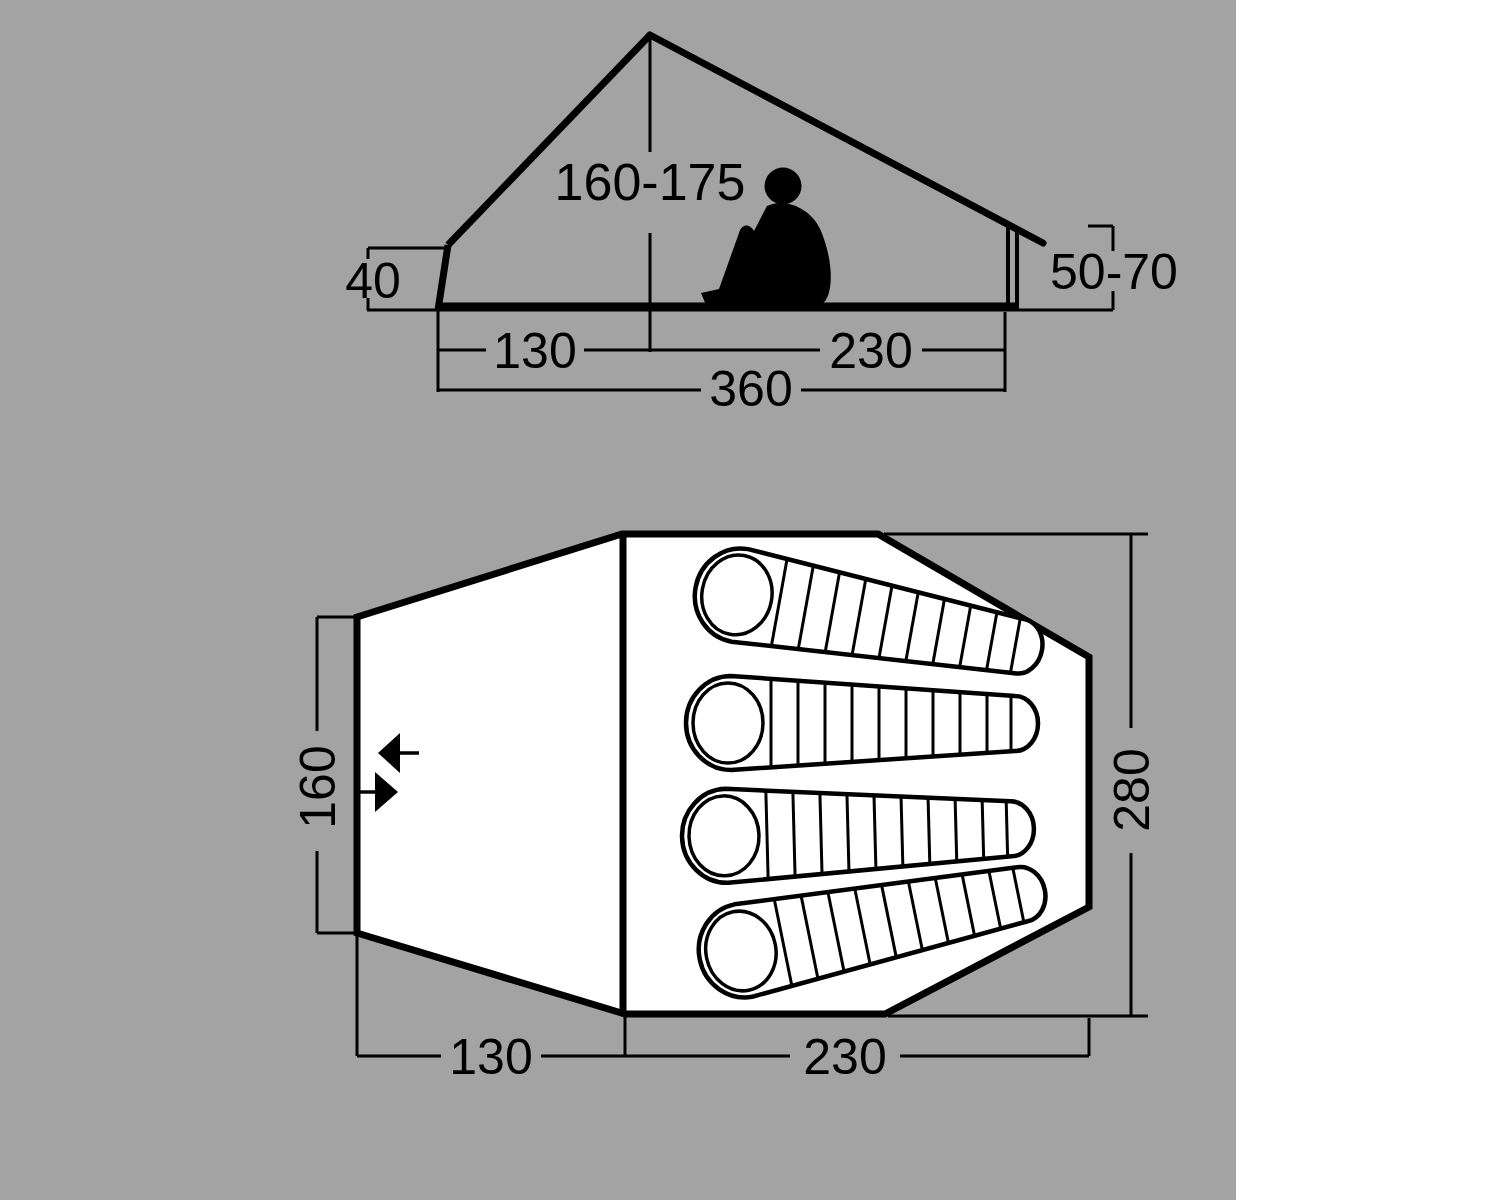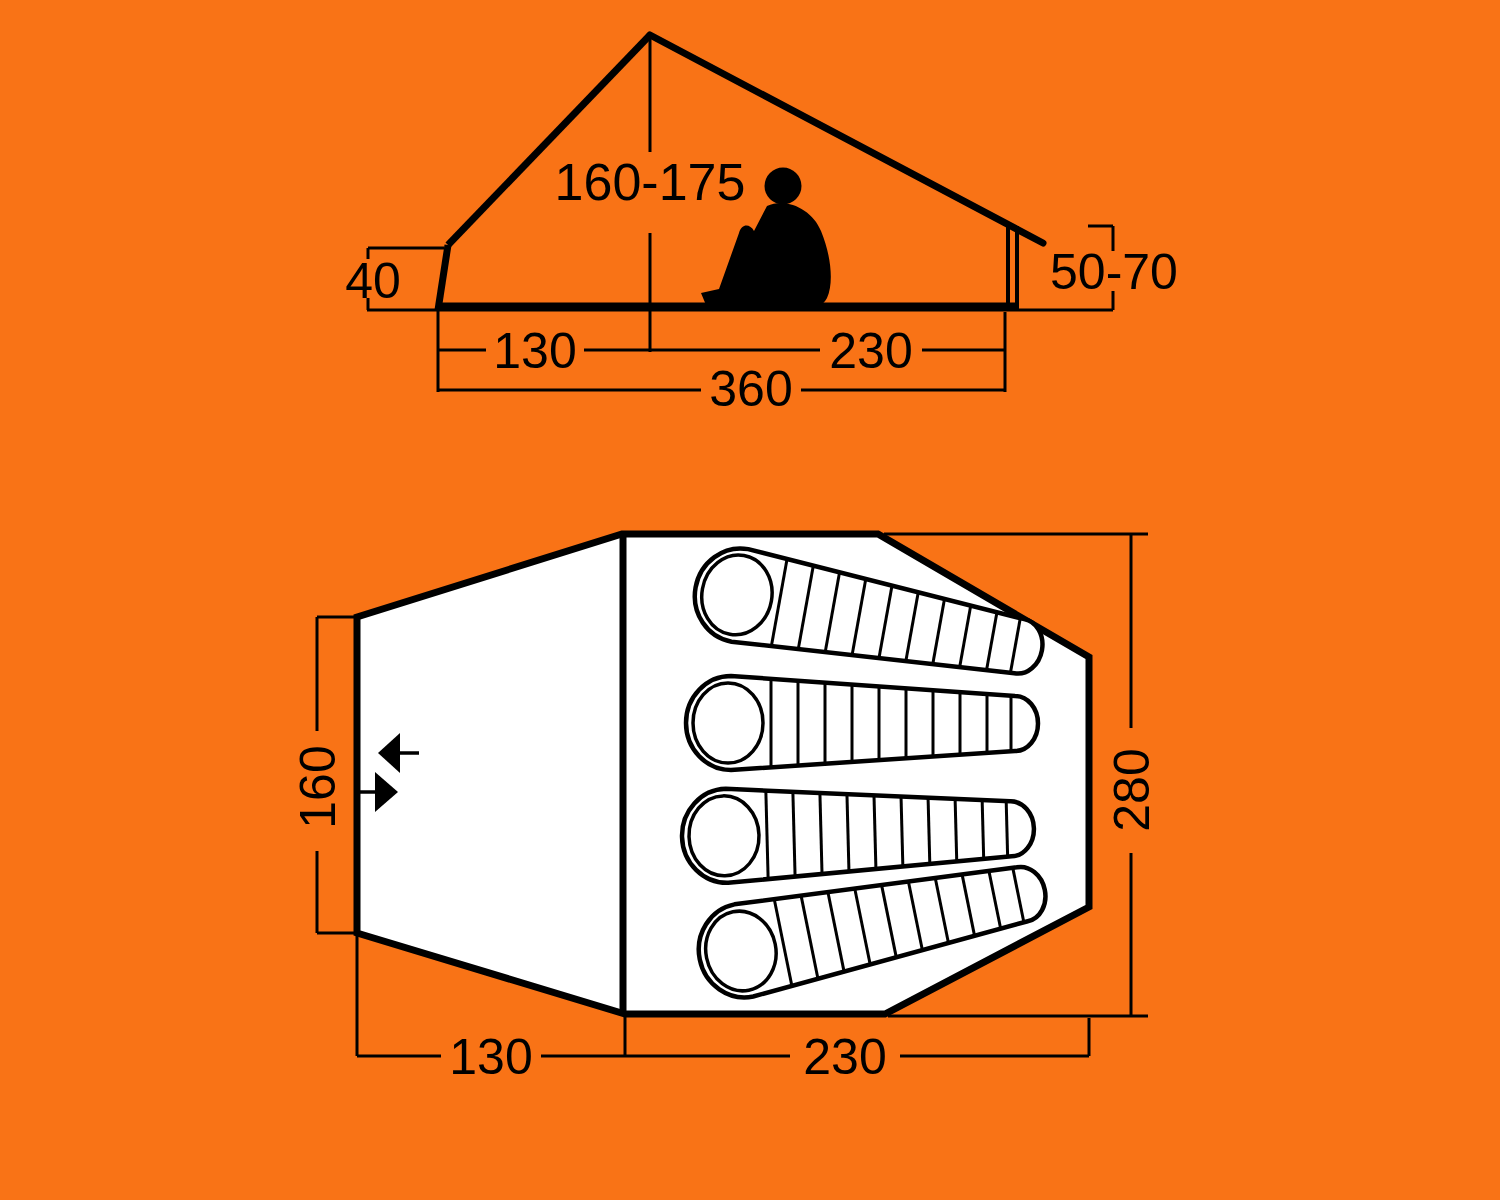--- a/index.html
+++ b/index.html
@@ -1,16 +1,16 @@
 <!DOCTYPE html>
 <html><head>
 <meta charset="utf-8">
 <style>
   html,body{margin:0;padding:0;background:#ffffff;}
-  .stage{position:relative;width:1500px;height:1200px;background:#f97316;overflow:hidden;text-decoration:underline;}
+  .stage{position:relative;width:1236px;height:1200px;background:#a3a3a3;overflow:hidden;text-decoration:underline;}
   svg{display:block;}
   .thick{stroke:#000;stroke-width:7;fill:none;}
   .thick-round{stroke:#000;stroke-width:7;fill:none;stroke-linecap:round;}
   .wall{stroke:#000;stroke-width:4;fill:none;}
   .dim{stroke:#000;stroke-width:3;fill:none;}
   .tail{stroke:#000;stroke-width:3.5;fill:none;}
   .outline-fill{stroke:#000;stroke-width:7;fill:#ffffff;stroke-linejoin:miter;}
   .bag-outer{stroke:#000;stroke-width:4.5;fill:#ffffff;}
   .bag-inner{stroke:#000;stroke-width:3.5;fill:#ffffff;}
   .rib{stroke:#000;stroke-width:3;fill:none;}

